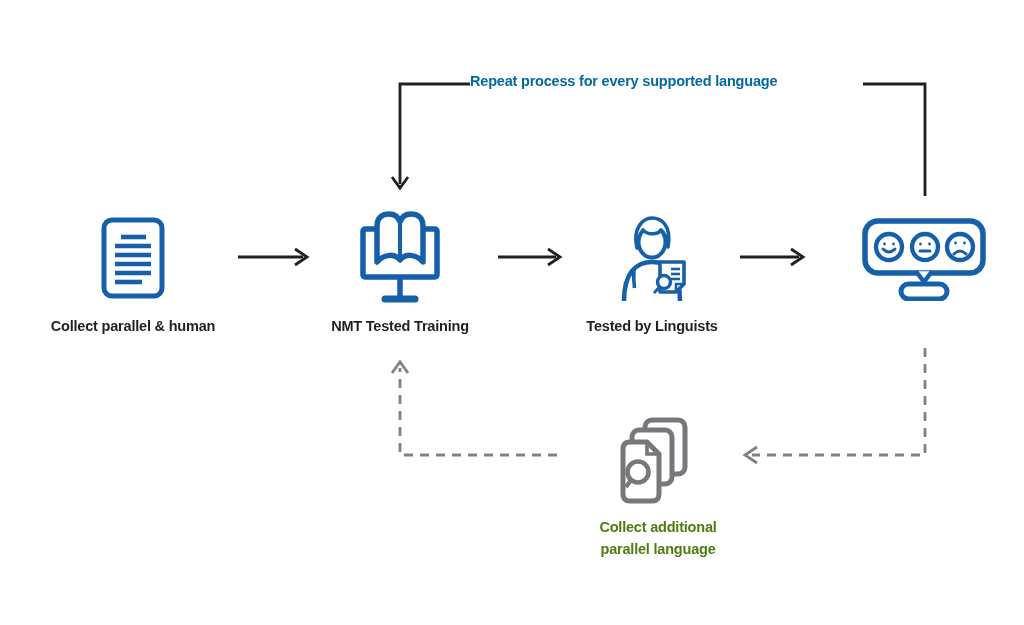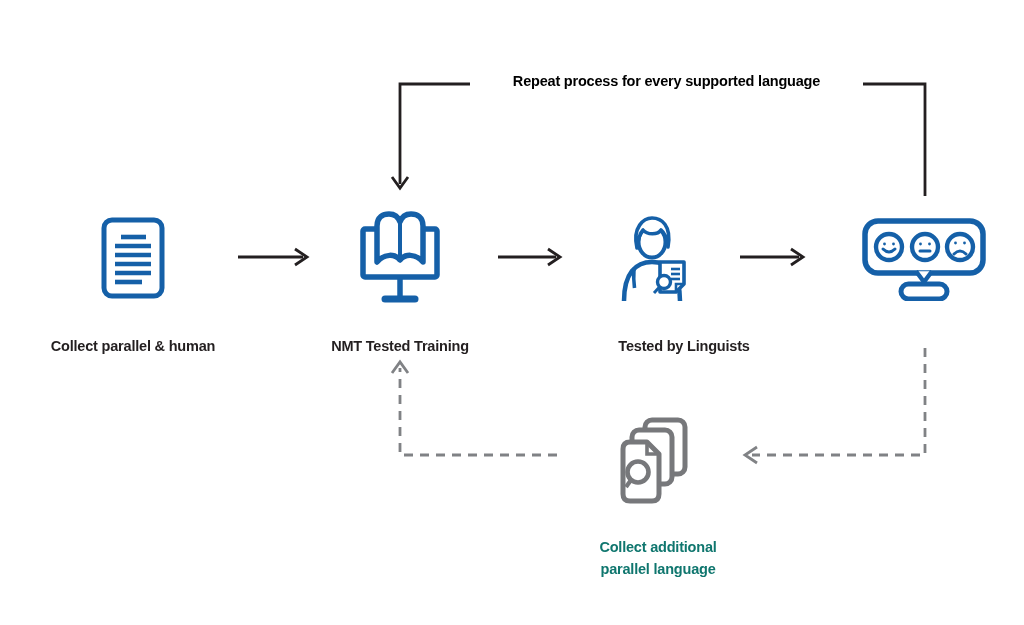--- a/index.html
+++ b/index.html
@@ -14,33 +14,31 @@
   .node-icon{position:absolute;}
   .node-icon svg{display:block;width:100%;height:100%;}
   .step-label{
     position:absolute;
     text-align:center;
     font-weight:700;
     font-size:14.5px;
     line-height:22px;
     letter-spacing:-0.2px;
     color:#231f20;
-    margin-top:20px;
   }
   .step-label span{display:block;}
   .loop-label{
     position:absolute;
     left:470px;top:73px;width:393px;
-    text-align:center;
     font-weight:700;
     font-size:14.5px;
     letter-spacing:-0.2px;
-    color:#000000;
+    color:#0369a1;
   }
-  .gray-label{color:#0f766e;}
+  .gray-label{color:#4d7c0f;}
 </style>
 </head>
 <body>
 
 <div class="canvas">
 
   <svg class="connectors" viewBox="0 0 1024 625" xmlns="http://www.w3.org/2000/svg">
 
     <g stroke="#231f20" stroke-width="2.8" fill="none">
       <polyline points="863,84 925,84 925,196"></polyline>
@@ -121,21 +119,21 @@
         <g stroke="#1560a8" stroke-width="2.6">
           <line x1="13" y1="7" x2="22" y2="7"></line>
           <line x1="13" y1="12" x2="22" y2="12"></line>
           <line x1="13" y1="17" x2="22" y2="17"></line>
         </g>
         <circle cx="6" cy="20" r="6.5" fill="#ffffff" stroke="#1560a8" stroke-width="3.4"></circle>
         <line x1="1.5" y1="25" x2="-4" y2="31" stroke="#1560a8" stroke-width="3"></line>
       </g>
     </svg>
   </div>
-  <div class="step-label" style="left:584px;top:315px;width:200px;">
+  <div class="step-label" style="left:552px;top:315px;width:200px;">
     <span>Tested by Linguists</span>
   </div>
 
   <div class="node-icon" style="left:861px;top:211px;width:126px;height:90px;">
     <svg viewBox="0 0 126 90" xmlns="http://www.w3.org/2000/svg">
       <rect x="4" y="10" width="118" height="52" rx="13" fill="#ffffff" stroke="#1560a8" stroke-width="5.5"></rect>
 
       <g stroke="#1560a8" fill="none">
         <circle cx="28" cy="36" r="13" stroke-width="4.4" fill="#ffffff"></circle>
         <circle cx="23.5" cy="33" r="1.4" fill="#1560a8" stroke="none"></circle>

